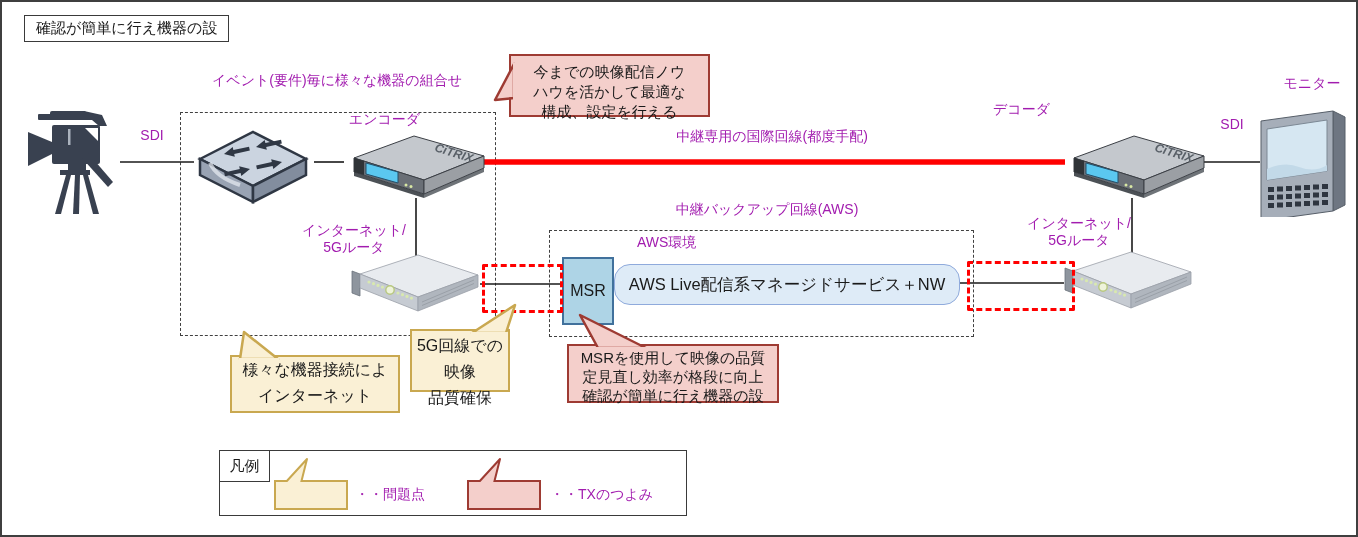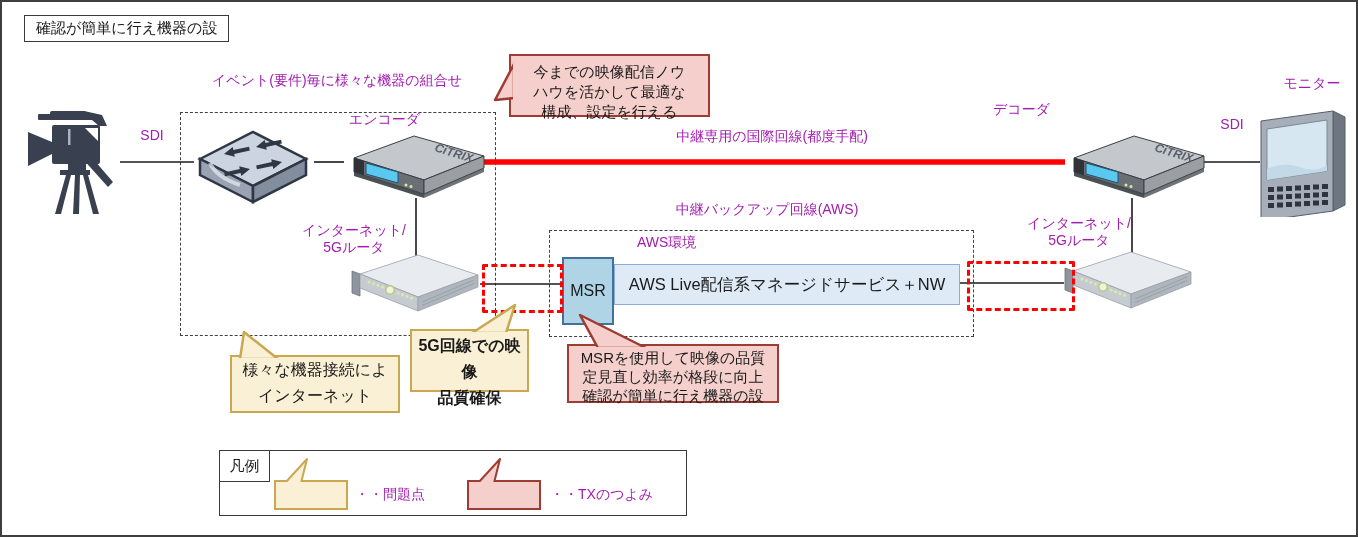--- a/index.html
+++ b/index.html
@@ -165,21 +165,21 @@
   <svg class="dev" style="left:1057px;top:248px;" width="138" height="64">
       <use href="#sym-router"></use>
     </svg>
   <svg class="dev" style="left:1253px;top:105px;" width="92" height="110">
       <use href="#sym-monitor"></use>
     </svg>
 
   <div class="awsbox msr" style="left:560px;top:255px;width:52px;height:68px;">
     <span>MSR</span>
   </div>
-  <div class="awsbox svc" style="left:612px;top:262px;width:346px;height:41px;">
+  <div class="awsbox svc" style="left:612px;top:262px;width:346px;height:41px;border-radius:16px;">
     <span>AWS Live配信系マネージドサービス＋NW</span>
   </div>
 
   <div class="reddash" style="left:480px;top:262px;width:75px;height:43px;"></div>
   <div class="reddash" style="left:965px;top:259px;width:102px;height:44px;"></div>
 
   <div class="lbl ctr" style="left:178px;top:70px;width:314px;">イベント(要件)毎に様々な機器の組合せ</div>
   <div class="lbl ctr" style="left:122px;top:125px;width:56px;">SDI</div>
   <div class="lbl ctr" style="left:330px;top:109px;width:105px;">エンコーダ</div>
   <div class="lbl ctr" style="left:615px;top:126px;width:310px;">中継専用の国際回線(都度手配)</div>
@@ -219,21 +219,21 @@
 
   <div class="co co-yel" style="left:228px;top:353px;width:170px;height:58px;font-size:16px;line-height:26px;">
     <div class="tx">様々な機器接続によ</div>
     <div class="tx">インターネット</div>
   </div>
   <svg class="tail" style="left:230px;top:325px;" width="60" height="36">
     <path d="M 8 32 L 12 5 L 46 32 Z" fill="#faf0d5" stroke="#c9a850" stroke-width="2.5" stroke-linejoin="round"></path>
     <rect x="7" y="31" width="40" height="5" fill="#faf0d5"></rect>
   </svg>
 
-  <div class="co co-yel" style="left:408px;top:327px;width:119px;height:63px;font-size:16px;line-height:26px;padding-top:2px;font-weight:bold;">
+  <div class="co co-yel" style="left:408px;top:327px;width:100px;height:63px;font-size:16px;line-height:26px;padding-top:2px;">
     <div class="tx">5G回線での映像</div>
     <div class="tx">品質確保</div>
   </div>
   <svg class="tail" style="left:460px;top:297px;" width="62" height="40">
     <path d="M 10 34 L 53 6 L 44 34 Z" fill="#faf0d5" stroke="#c9a850" stroke-width="2.5" stroke-linejoin="round"></path>
     <rect x="9" y="33" width="37" height="5" fill="#faf0d5"></rect>
   </svg>
 
   <div class="legend">
     <div class="cell">凡例</div>

